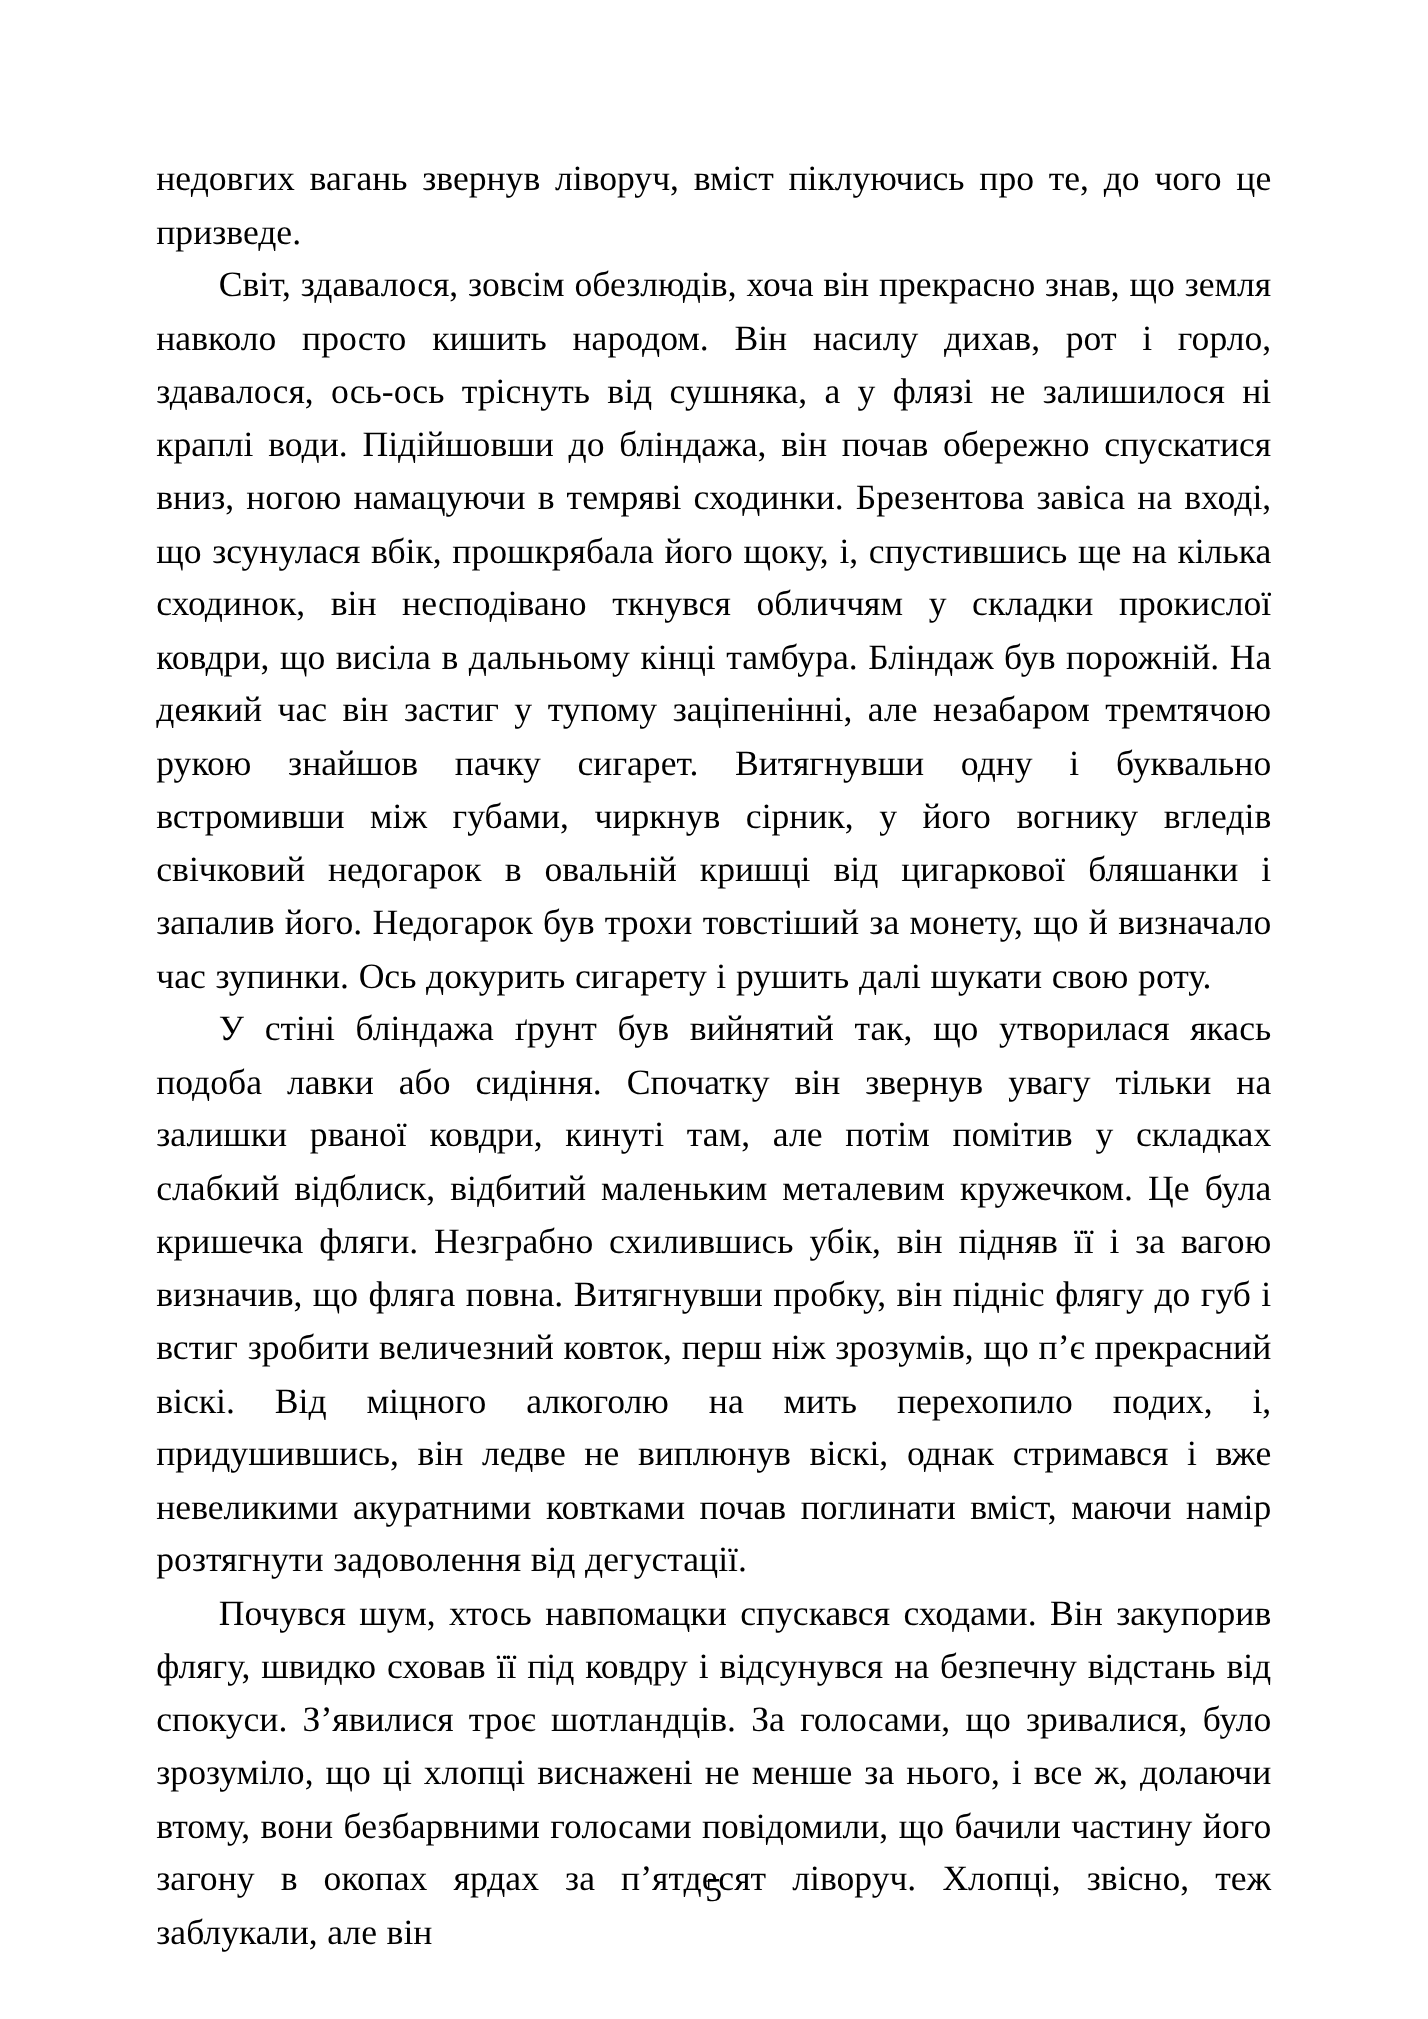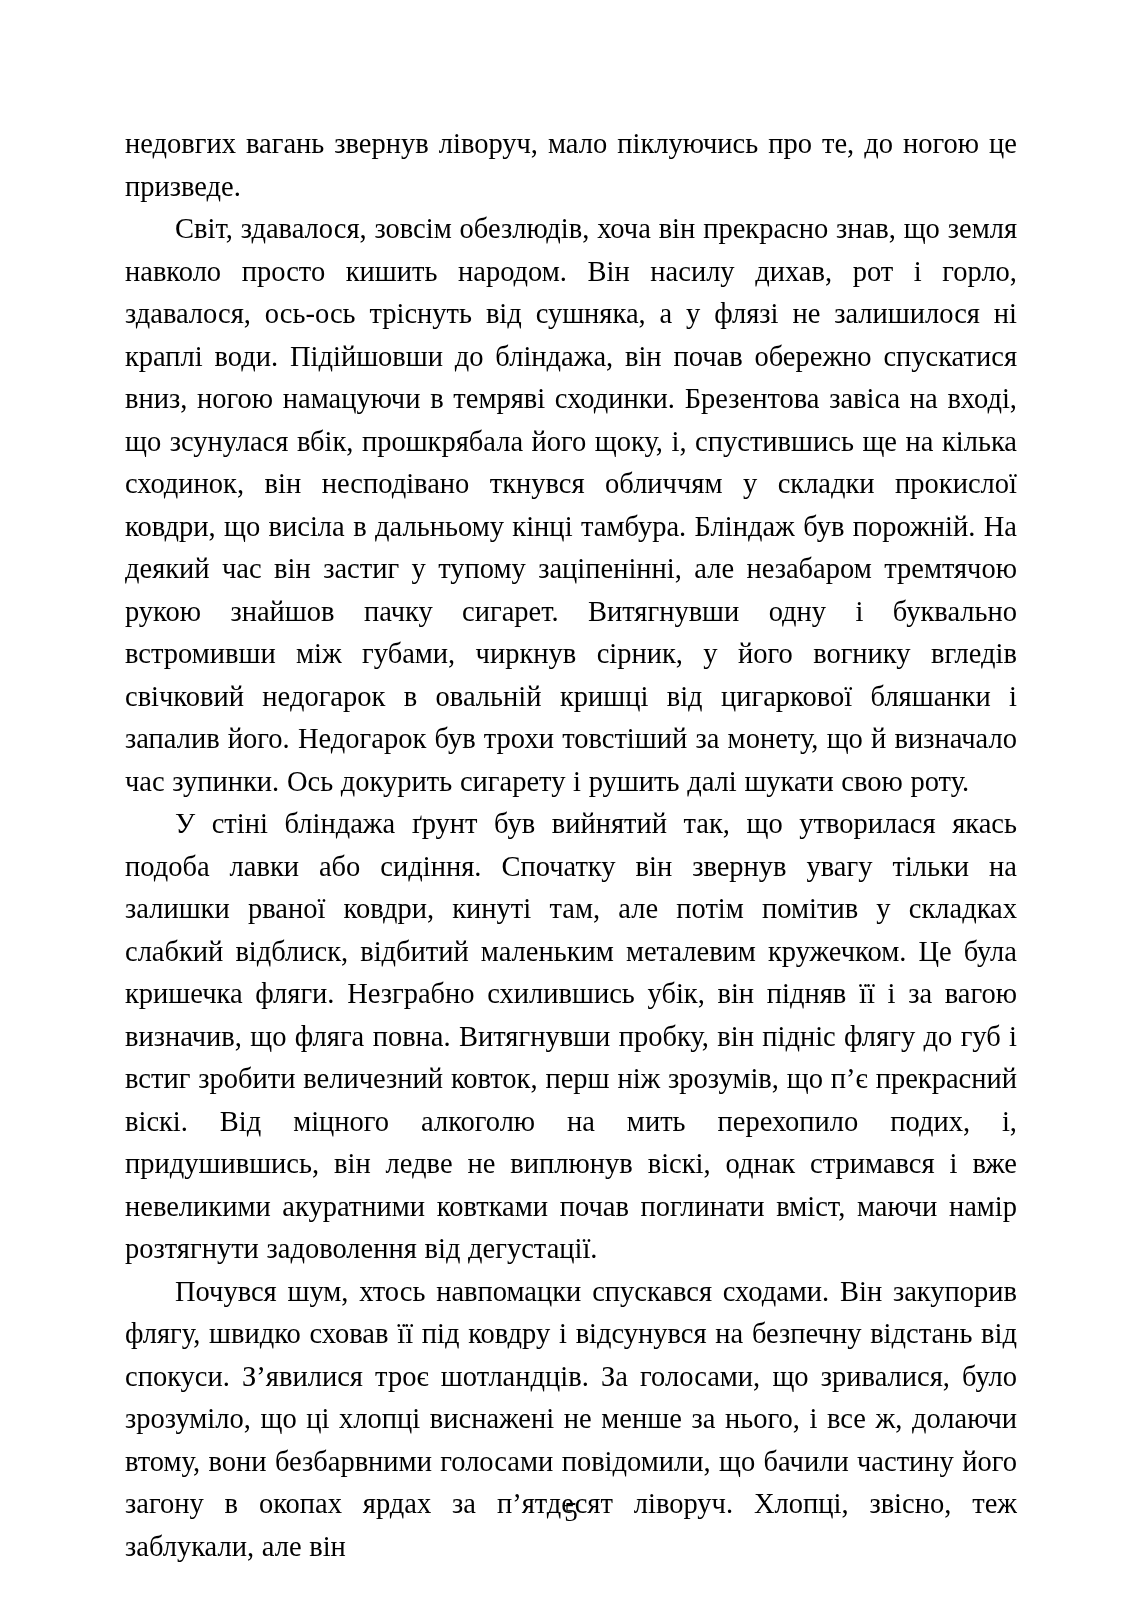--- a/index.html
+++ b/index.html
@@ -53,21 +53,21 @@
     line-height: 32px;
     color: #000000;
   }
 </style>
 </head>
 <body>
 
 <div class="page">
 
   <div class="text-block">
-    <p class="para">недовгих вагань звернув ліворуч, мало піклуючись про те, до ногою це призведе.</p>
+    <p class="para">недовгих вагань звернув ліворуч, вміст піклуючись про те, до чого це призведе.</p>
     <p class="para indent">Світ, здавалося, зовсім обезлюдів, хоча він прекрасно знав, що земля навколо просто кишить народом. Він насилу дихав, рот і горло, здавалося, ось-ось тріснуть від сушняка, а у флязі не залишилося ні краплі води. Підійшовши до бліндажа, він почав обережно спускатися вниз, ногою намацуючи в темряві сходинки. Брезентова завіса на вході, що зсунулася вбік, прошкрябала його щоку, і, спустившись ще на кілька сходинок, він несподівано ткнувся обличчям у складки прокислої ковдри, що висіла в дальньому кінці тамбура. Бліндаж був порожній. На деякий час він застиг у тупому заціпенінні, але незабаром тремтячою рукою знайшов пачку сигарет. Витягнувши одну і буквально встромивши між губами, чиркнув сірник, у його вогнику вгледів свічковий недогарок в овальній кришці від цигаркової бляшанки і запалив його. Недогарок був трохи товстіший за монету, що й визначало час зупинки. Ось докурить сигарету і рушить далі шукати свою роту.</p>
     <p class="para indent">У стіні бліндажа ґрунт був вийнятий так, що утворилася якась подоба лавки або сидіння. Спочатку він звернув увагу тільки на залишки рваної ковдри, кинуті там, але потім помітив у складках слабкий відблиск, відбитий маленьким металевим кружечком. Це була кришечка фляги. Незграбно схилившись убік, він підняв її і за вагою визначив, що фляга повна. Витягнувши пробку, він підніс флягу до губ і встиг зробити величезний ковток, перш ніж зрозумів, що п’є прекрасний віскі. Від міцного алкоголю на мить перехопило подих, і, придушившись, він ледве не виплюнув віскі, однак стримався і вже невеликими акуратними ковтками почав поглинати вміст, маючи намір розтягнути задоволення від дегустації.</p>
     <p class="para indent last-full">Почувся шум, хтось навпомацки спускався сходами. Він закупорив флягу, швидко сховав її під ковдру і відсунувся на безпечну відстань від спокуси. З’явилися троє шотландців. За голосами, що зривалися, було зрозуміло, що ці хлопці виснажені не менше за нього, і все ж, долаючи втому, вони безбарвними голосами повідомили, що бачили частину його загону в окопах ярдах за п’ятдесят ліворуч. Хлопці, звісно, теж заблукали, але він</p>
   </div>
 
   <div class="page-number">5</div>
 
 </div>
 
 </body></html>

